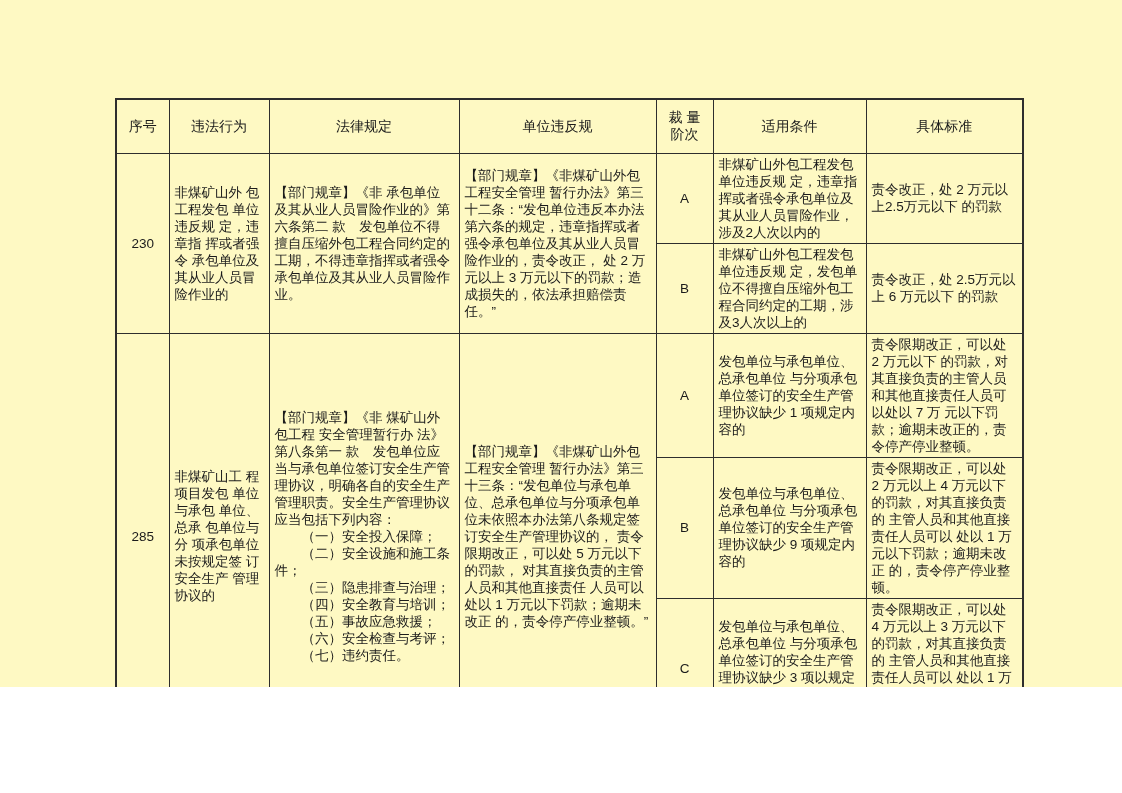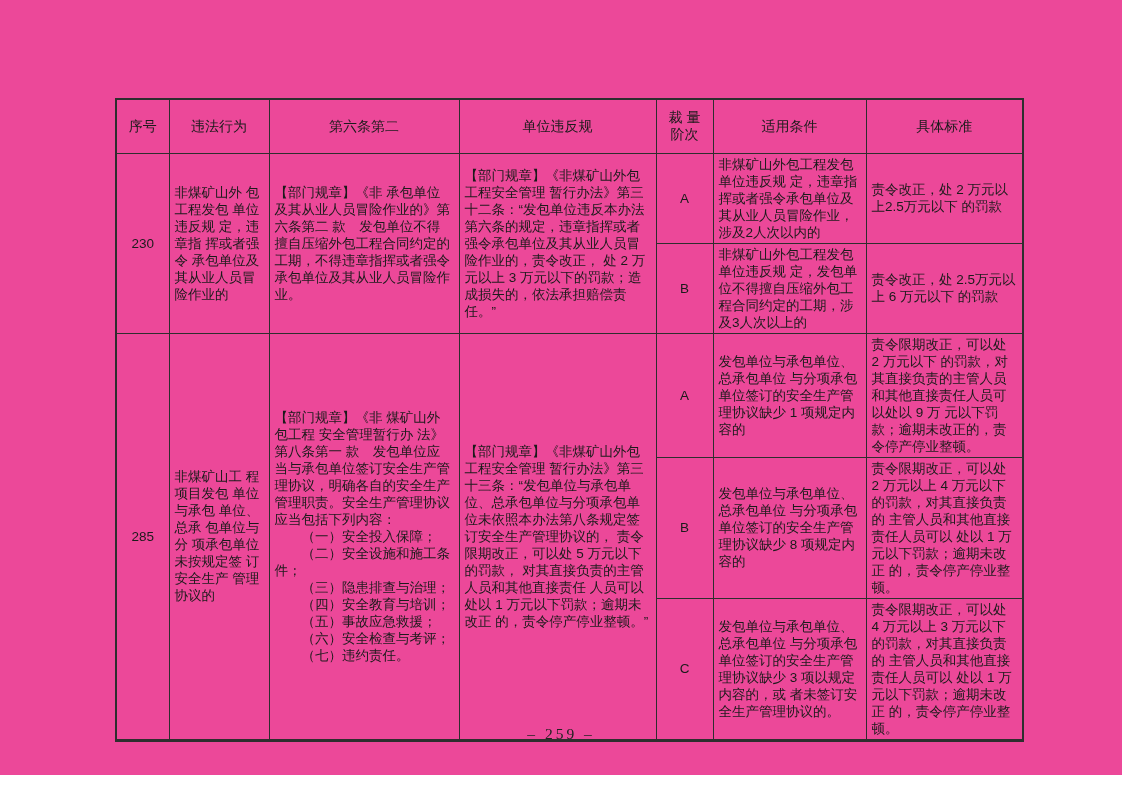--- a/index.html
+++ b/index.html
@@ -4,22 +4,22 @@
 <style>
   html, body {
     margin: 0;
     padding: 0;
     background: #ffffff;
     font-family: "Liberation Sans", sans-serif;
   }
   .page {
     position: relative;
     width: 1122px;
-    height: 775px;
-    background: #ec4899;
+    height: 687px;
+    background: #fef9c3;
     overflow: hidden;
     text-decoration: underline;
   }
   table.reg-table {
     position: absolute;
     left: 115px;
     top: 98px;
     width: 907px;
     border-collapse: collapse;
     table-layout: fixed;
@@ -75,21 +75,21 @@
       <col style="width:197px">
       <col style="width:57px">
       <col style="width:153px">
       <col style="width:157px">
     </colgroup>
 
     <tbody>
         <tr style="height:54px">
       <th>序号</th>
       <th>违法行为</th>
-      <th>第六条第二</th>
+      <th>法律规定</th>
       <th>单位违反规</th>
       <th>裁 量
 阶次</th>
       <th>适用条件</th>
       <th>具体标准</th>
     </tr>
 
     <tr style="height:86px">
       <td rowspan="2" class="center">230</td>
       <td rowspan="2" class="txt">非煤矿山外 包工程发包 单位违反规 定，违章指 挥或者强令 承包单位及其从业人员冒险作业的</td>
@@ -113,26 +113,26 @@
 　　（一）安全投入保障；
 　　（二）安全设施和施工条件；
 　　（三）隐患排查与治理；
 　　（四）安全教育与培训；
 　　（五）事故应急救援；
 　　（六）安全检查与考评；
 　　（七）违约责任。</td>
       <td rowspan="3" class="txt">【部门规章】《非煤矿山外包工程安全管理 暂行办法》第三十三条：“发包单位与承包单位、总承包单位与分项承包单位未依照本办法第八条规定签订安全生产管理协议的， 责令限期改正，可以处 5 万元以下的罚款， 对其直接负责的主管人员和其他直接责任 人员可以处以 1 万元以下罚款；逾期未改正 的，责令停产停业整顿。”</td>
       <td class="center">A</td>
       <td class="txt">发包单位与承包单位、总承包单位 与分项承包单位签订的安全生产管理协议缺少 1 项规定内容的</td>
-      <td class="txt">责令限期改正，可以处 2 万元以下 的罚款，对其直接负责的主管人员 和其他直接责任人员可以处以 9 万 元以下罚款；逾期未改正的，责令停产停业整顿。</td>
+      <td class="txt">责令限期改正，可以处 2 万元以下 的罚款，对其直接负责的主管人员 和其他直接责任人员可以处以 7 万 元以下罚款；逾期未改正的，责令停产停业整顿。</td>
     </tr>
 
     <tr style="height:110px">
       <td class="center">B</td>
-      <td class="txt">发包单位与承包单位、总承包单位 与分项承包单位签订的安全生产管理协议缺少 8 项规定内容的</td>
+      <td class="txt">发包单位与承包单位、总承包单位 与分项承包单位签订的安全生产管理协议缺少 9 项规定内容的</td>
       <td class="txt">责令限期改正，可以处 2 万元以上 4 万元以下的罚款，对其直接负责的 主管人员和其他直接责任人员可以 处以 1 万元以下罚款；逾期未改正 的，责令停产停业整顿。</td>
     </tr>
 
     <tr style="height:115px">
       <td class="center">C</td>
       <td class="txt">发包单位与承包单位、总承包单位 与分项承包单位签订的安全生产管理协议缺少 3 项以规定内容的，或 者未签订安全生产管理协议的。</td>
       <td class="txt">责令限期改正，可以处 4 万元以上 3 万元以下的罚款，对其直接负责的 主管人员和其他直接责任人员可以 处以 1 万元以下罚款；逾期未改正 的，责令停产停业整顿。</td>
     </tr>
   </tbody>
     </table>

